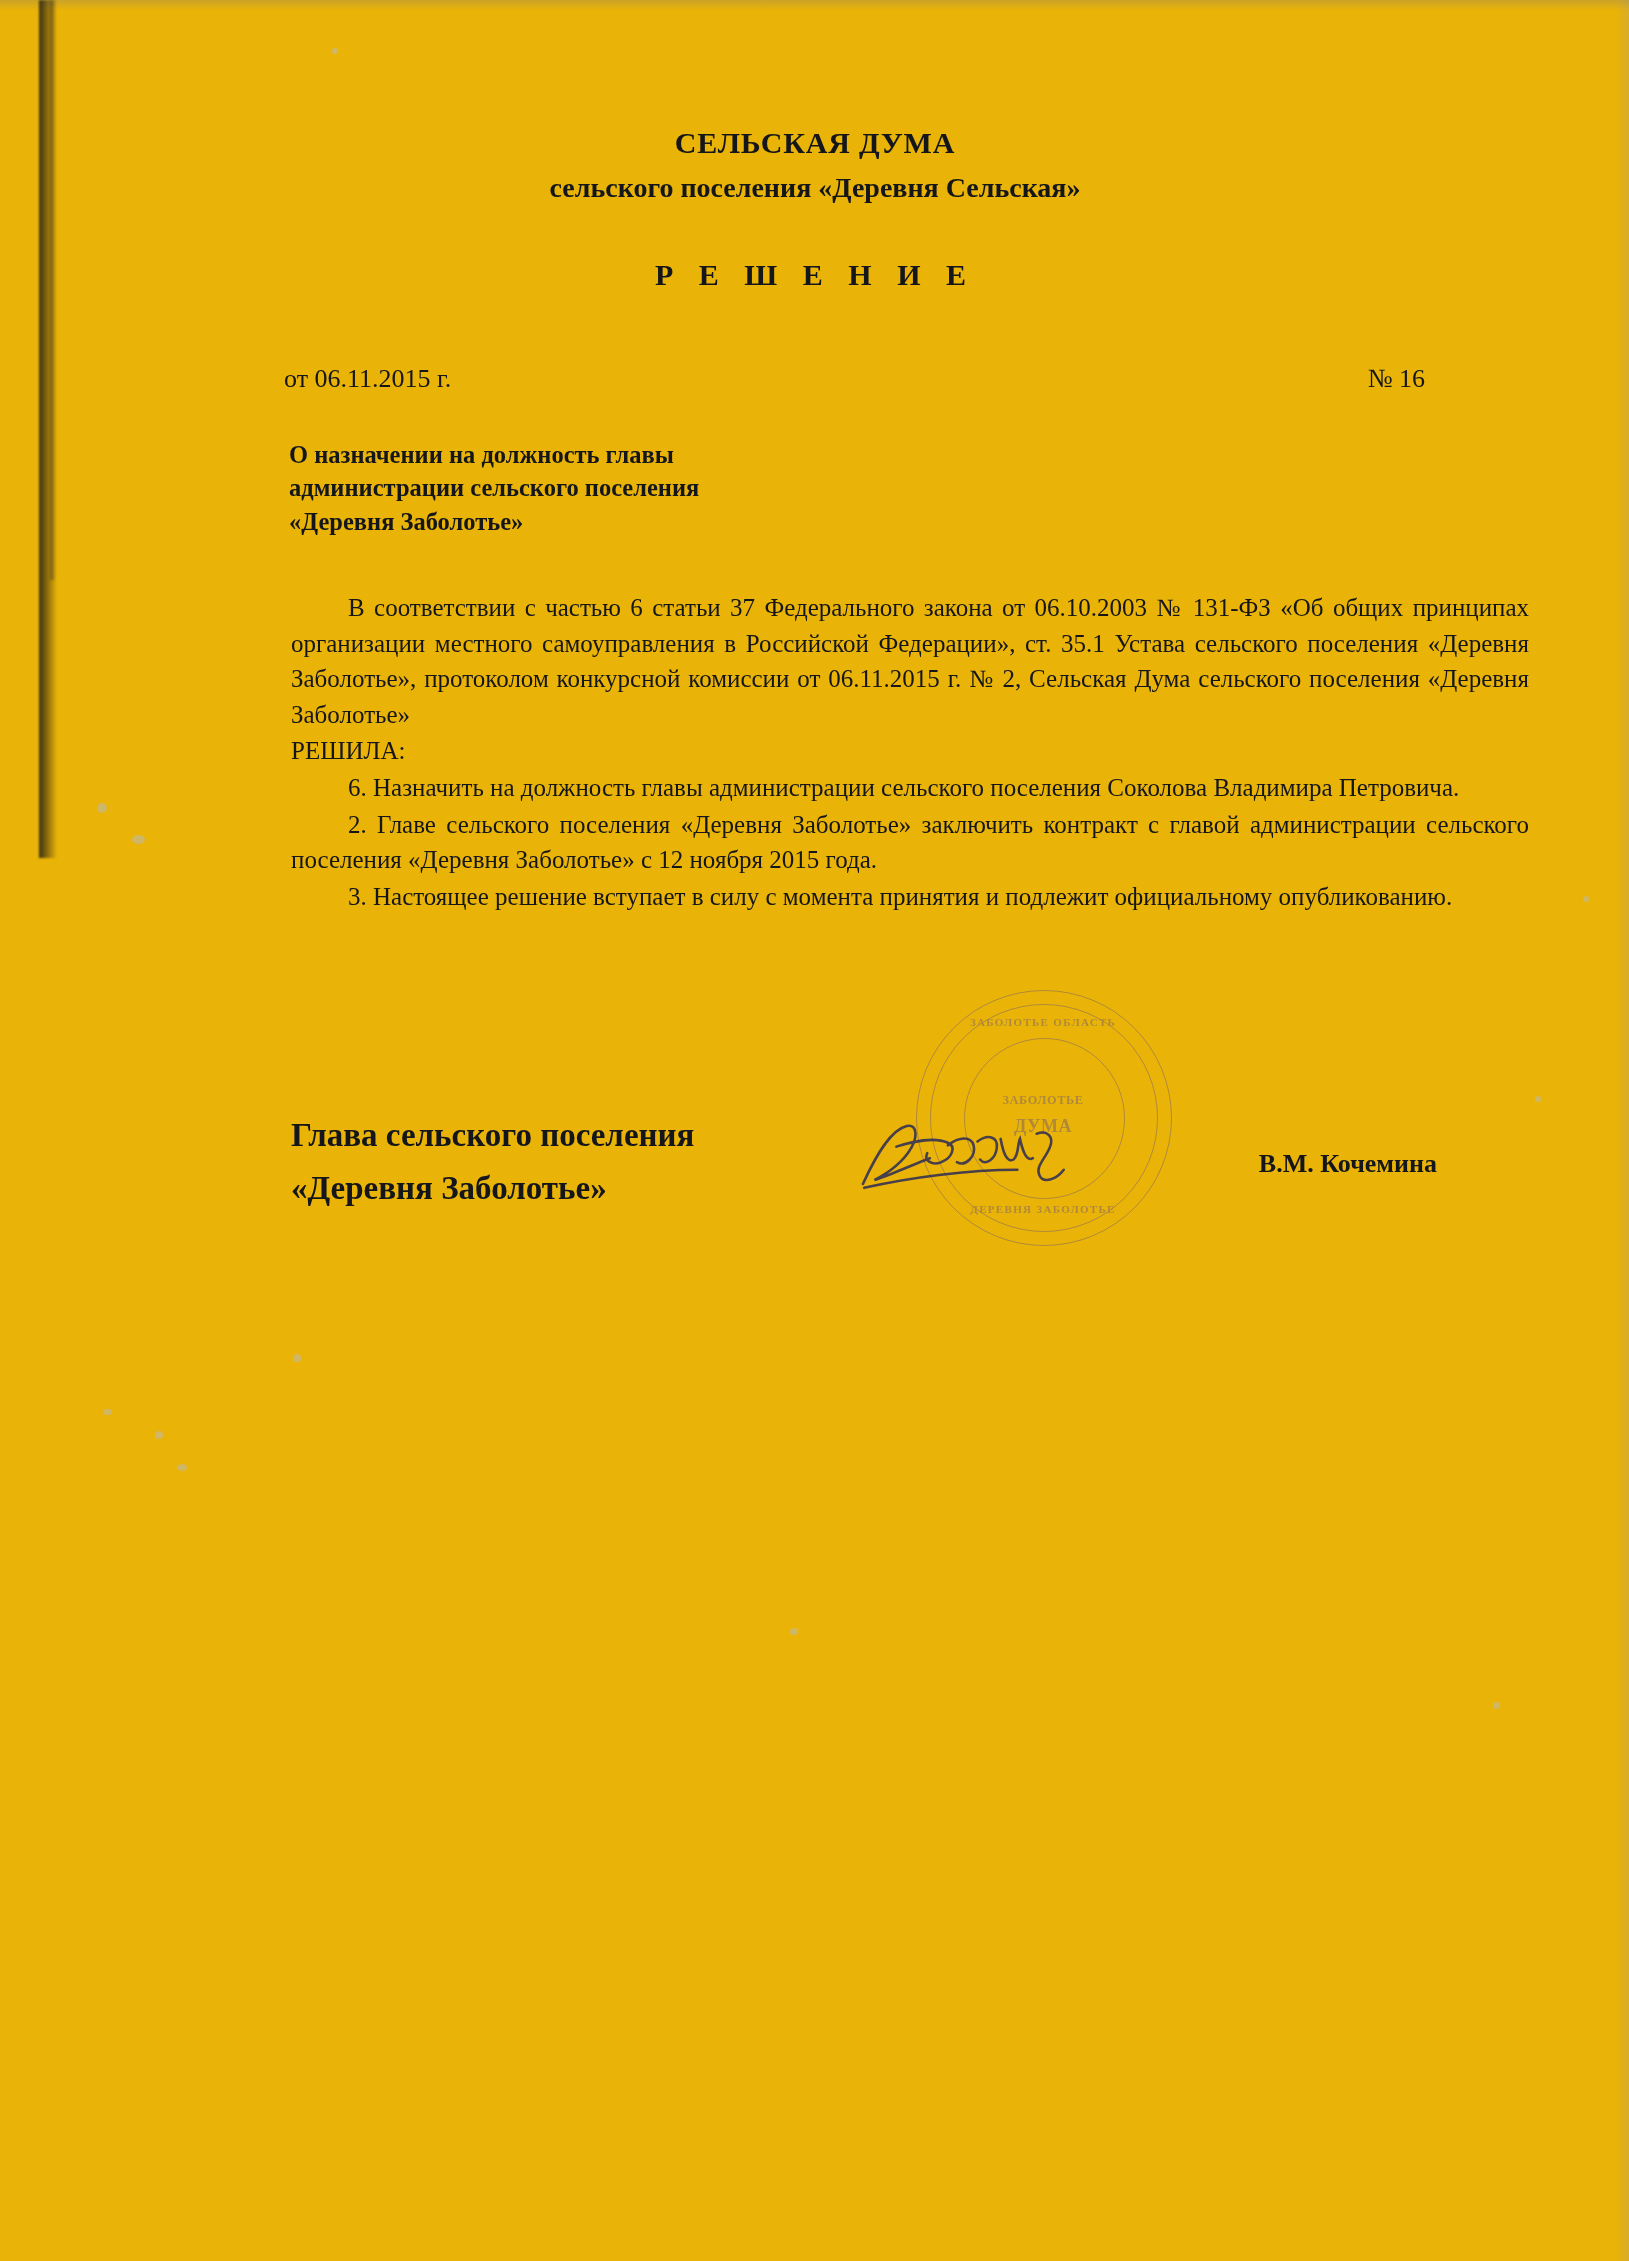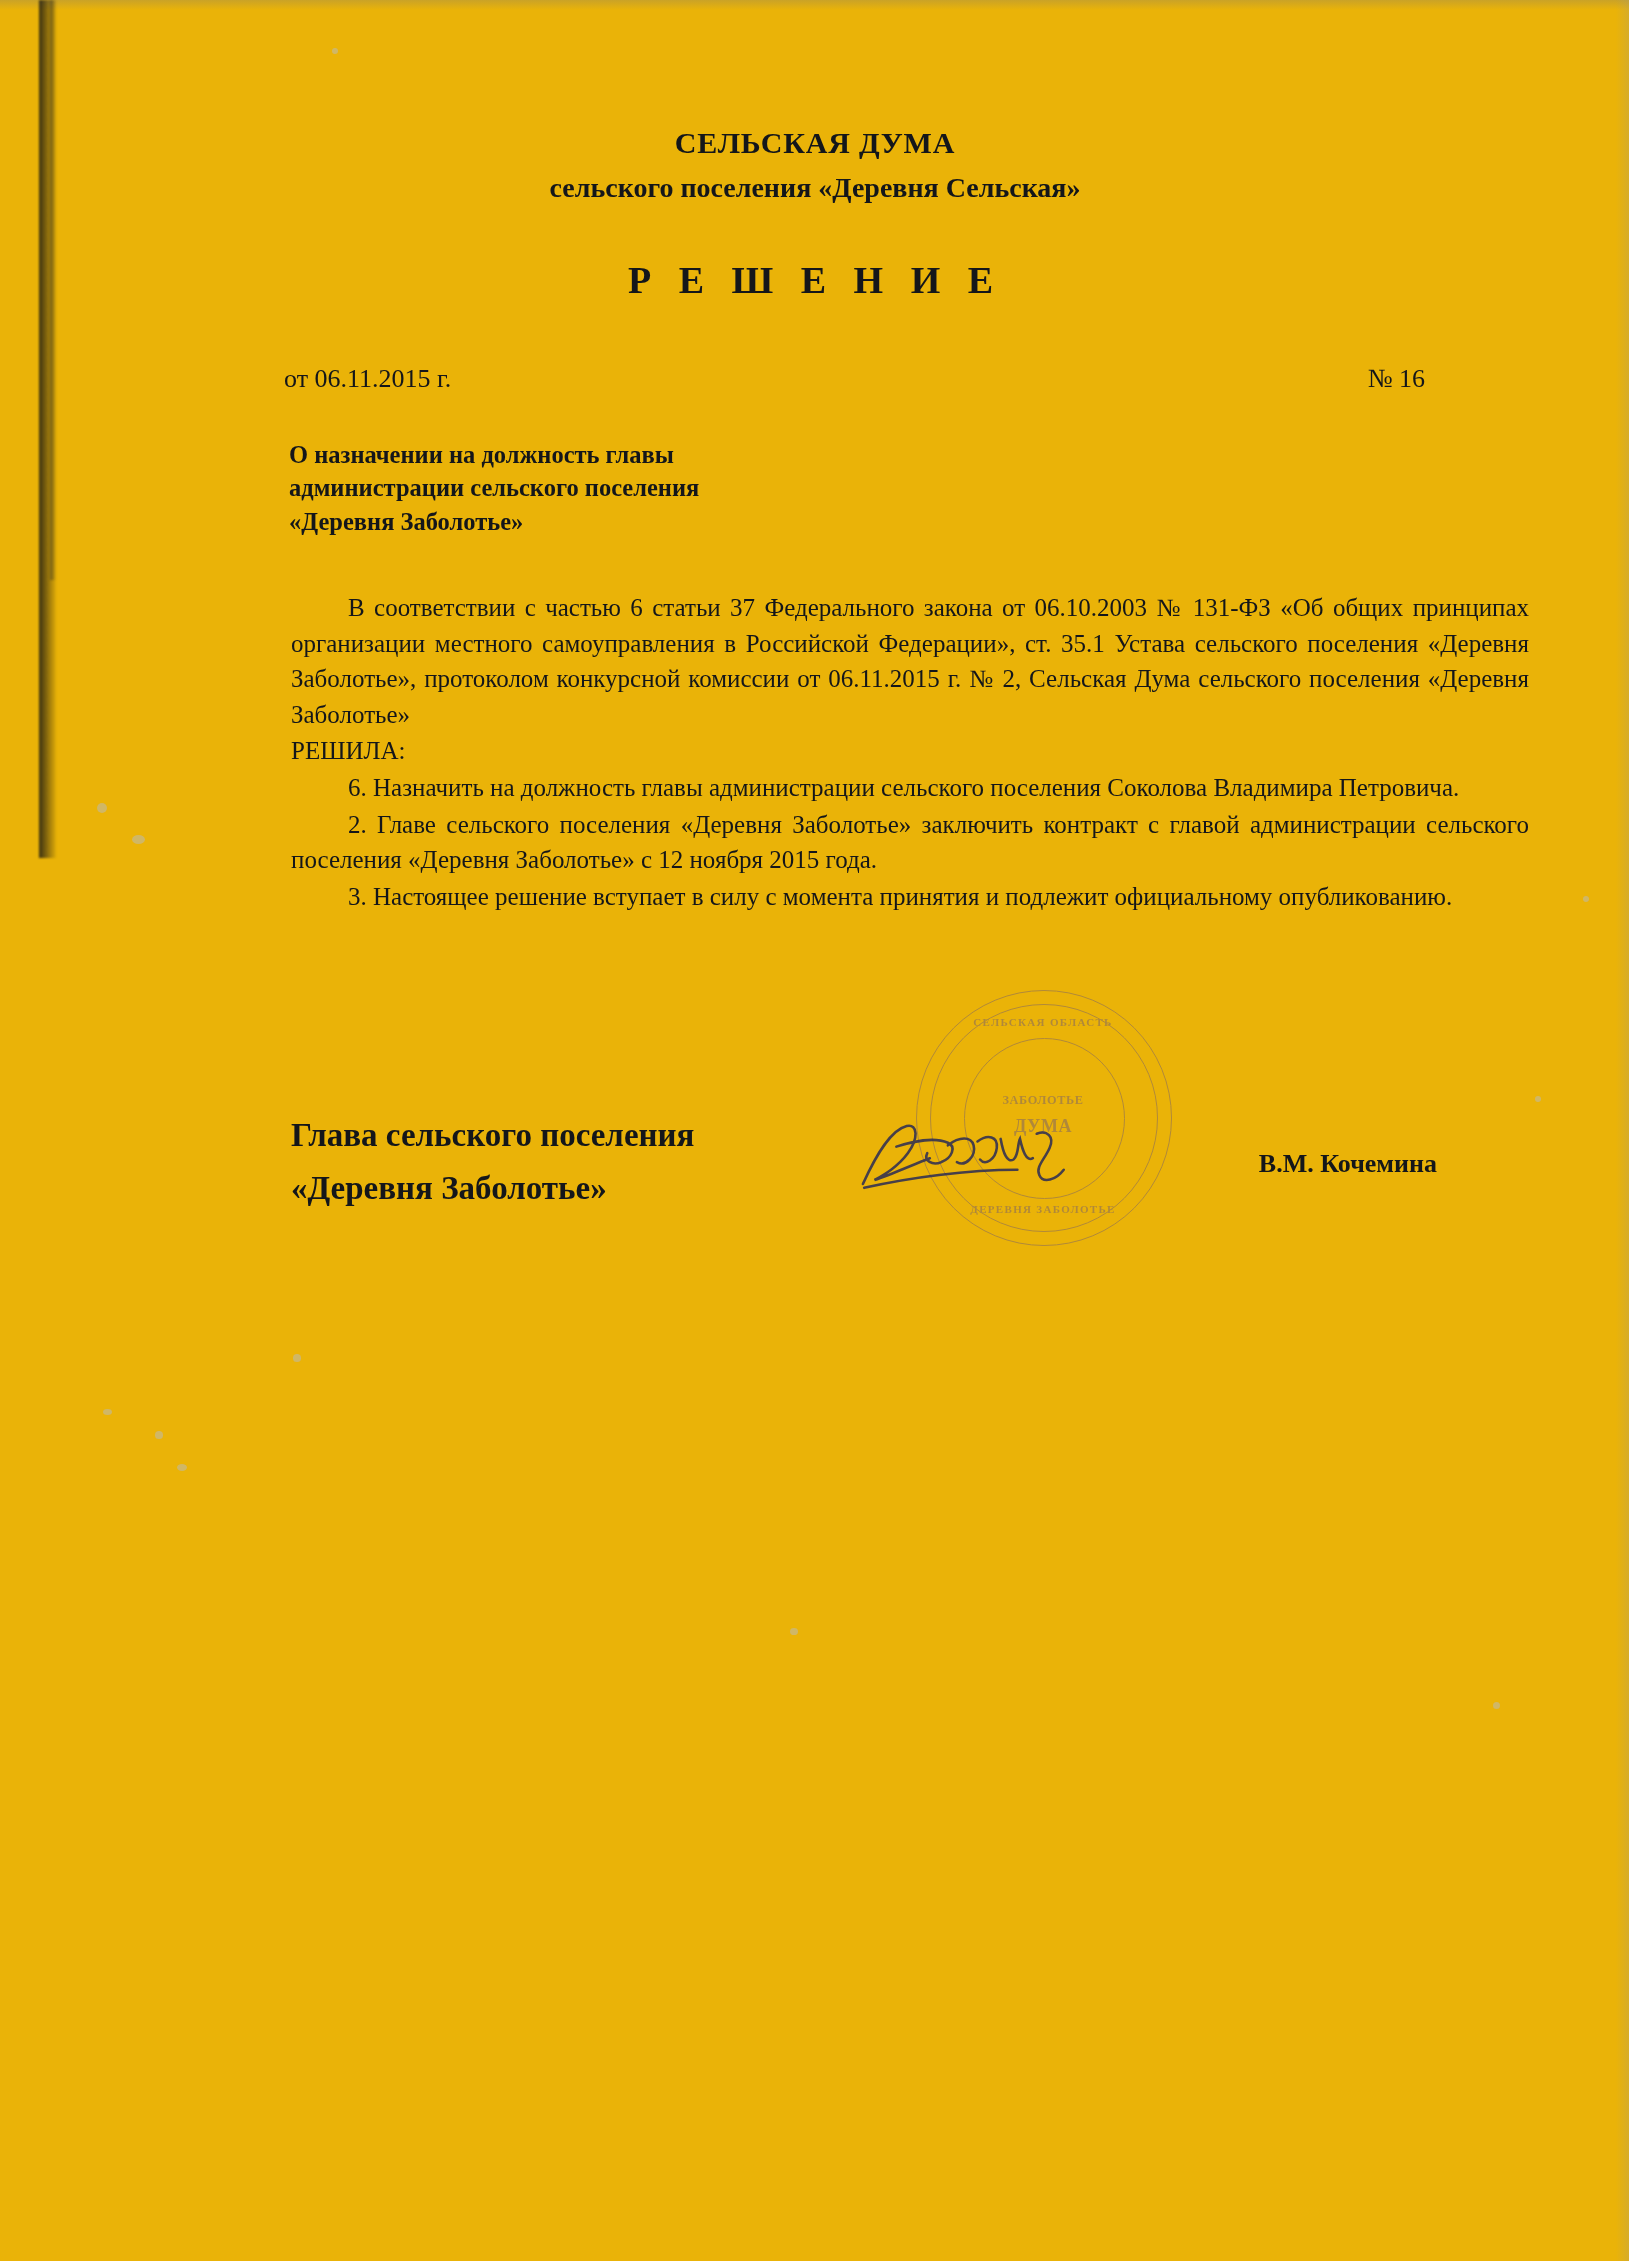--- a/index.html
+++ b/index.html
@@ -85,21 +85,21 @@
     text-align: center;
     font-size: 28px;
     font-weight: bold;
   }
   .doc-kind {
     position: absolute;
     left: 0;
     top: 258px;
     width: 1630px;
     text-align: center;
-    font-size: 38px;
+    font-size: 30px;
     font-weight: bold;
     letter-spacing: 9px;
   }
 
   .meta-date {
     position: absolute;
     left: 284px;
     top: 364px;
     font-size: 26px;
   }
@@ -243,21 +243,21 @@
       <div>Глава сельского поселения</div>
       <div>«Деревня Заболотье»</div>
     </div>
 
     <div class="sign-name">В.М. Кочемина</div>
 
     <div class="stamp">
       <div class="ring r1"></div>
       <div class="ring r2"></div>
       <div class="ring r3"></div>
-      <div class="txt t1">СЕЛЬСКАЯ ОБЛАСТЬ</div>
+      <div class="txt t1">ЗАБОЛОТЬЕ ОБЛАСТЬ</div>
       <div class="txt t2">ЗАБОЛОТЬЕ</div>
       <div class="txt t3">ДУМА</div>
       <div class="txt t4">ДЕРЕВНЯ ЗАБОЛОТЬЕ</div>
     </div>
 
     <div class="signature">
       <svg width="271" height="103" viewBox="0 0 420 160" fill="none">
         <g stroke="#2b2b55" stroke-width="4" stroke-linecap="round" fill="none" opacity="0.85">
           <path d="M18 118 C 40 70, 62 34, 86 28 C 104 24, 104 48, 88 70 C 72 92, 50 104, 36 112 C 60 104, 96 88, 122 78"></path>
           <path d="M70 60 C 96 52, 128 44, 150 54 C 164 60, 156 78, 140 84 C 126 90, 112 82, 118 70"></path>

